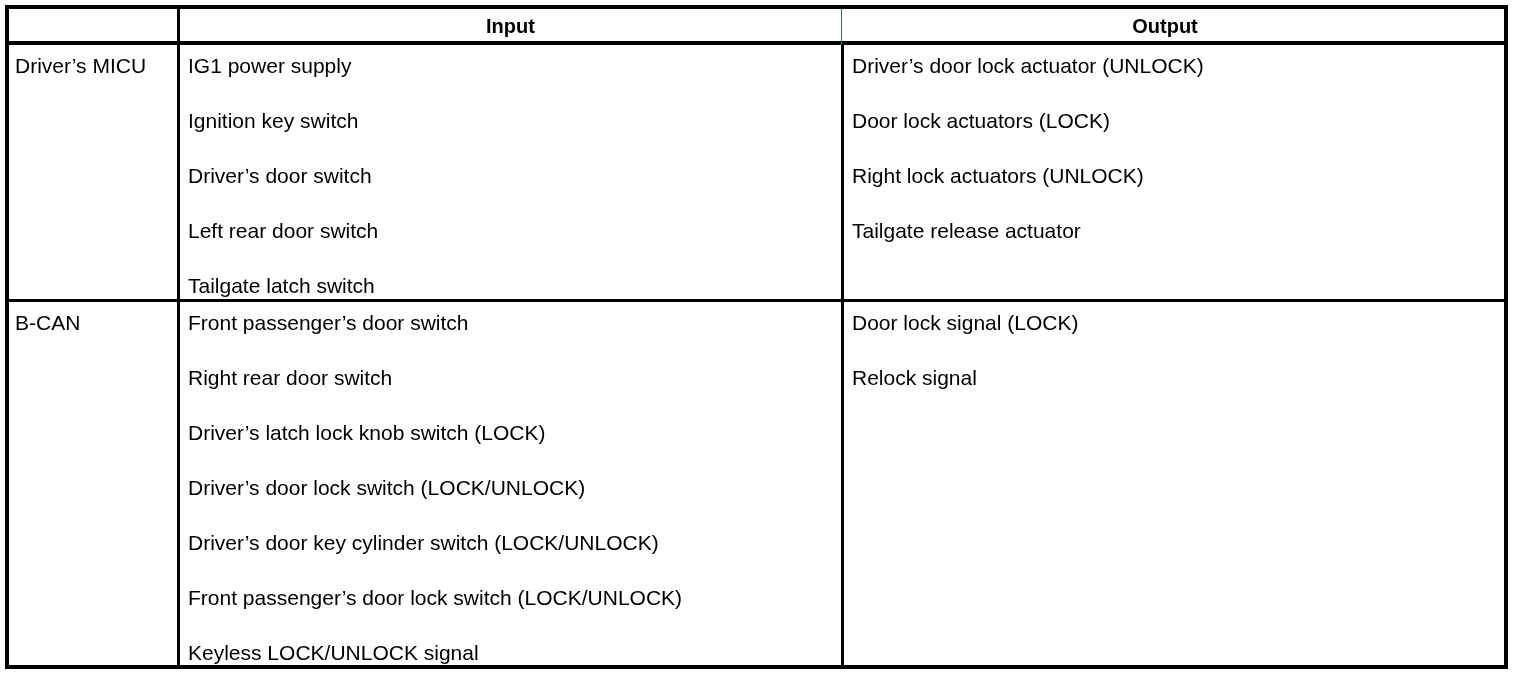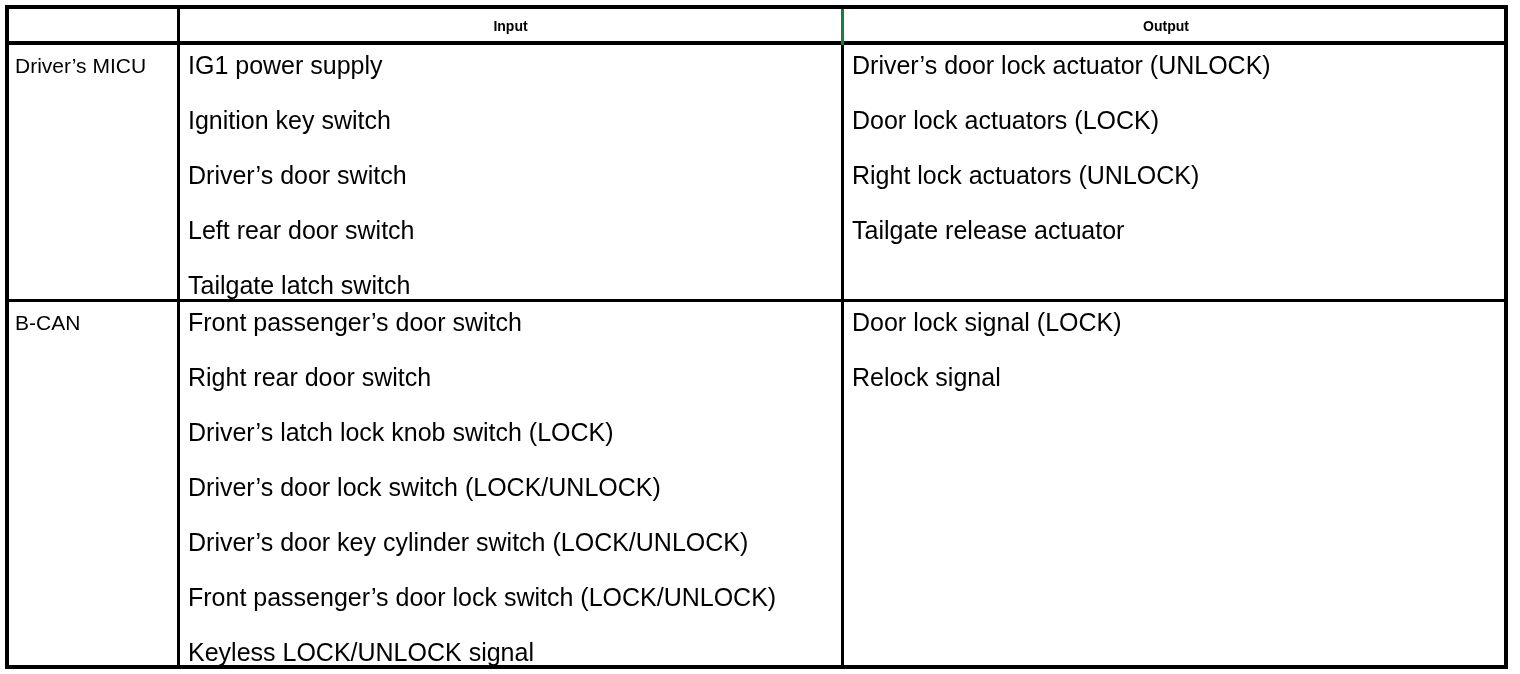--- a/index.html
+++ b/index.html
@@ -46,28 +46,28 @@
     height: 36px;
     box-sizing: border-box;
     border-bottom: 4px solid #000000;
   }
   .th {
     position: absolute;
     top: 0;
     height: 36px;
     line-height: 34px;
     text-align: center;
-    font-size: 14px;
+    font-size: 20px;
     font-weight: bold;
     letter-spacing: 0px;
     box-sizing: border-box;
   }
   .th-corner { left: 0;     width: 168px; }
   .th-input  { left: 168px; width: 664px; border-left: 3px solid #000000; }
-  .th-output { left: 832px; right: 16px;     border-left: 3px solid #15803d; }
+  .th-output { left: 832px; right: 16px;     border-left: 1px solid #15803d; }
 
   
   .tbody {
     position: absolute;
     left: 0;
     top: 36px;
     right: 0;
     bottom: 0;
   }
 
@@ -109,21 +109,21 @@
     line-height: 27px;
     white-space: nowrap;
   }
 
   .item-list {
     list-style: none;
     margin: 0;
     padding: 0;
   }
   .item {
-    font-size: 25px;
+    font-size: 21px;
     line-height: 27px;
     height: 55px;
     white-space: nowrap;
   }
 </style>
 </head>
 <body>
 
 <div class="sheet">
   <div class="io-table">

